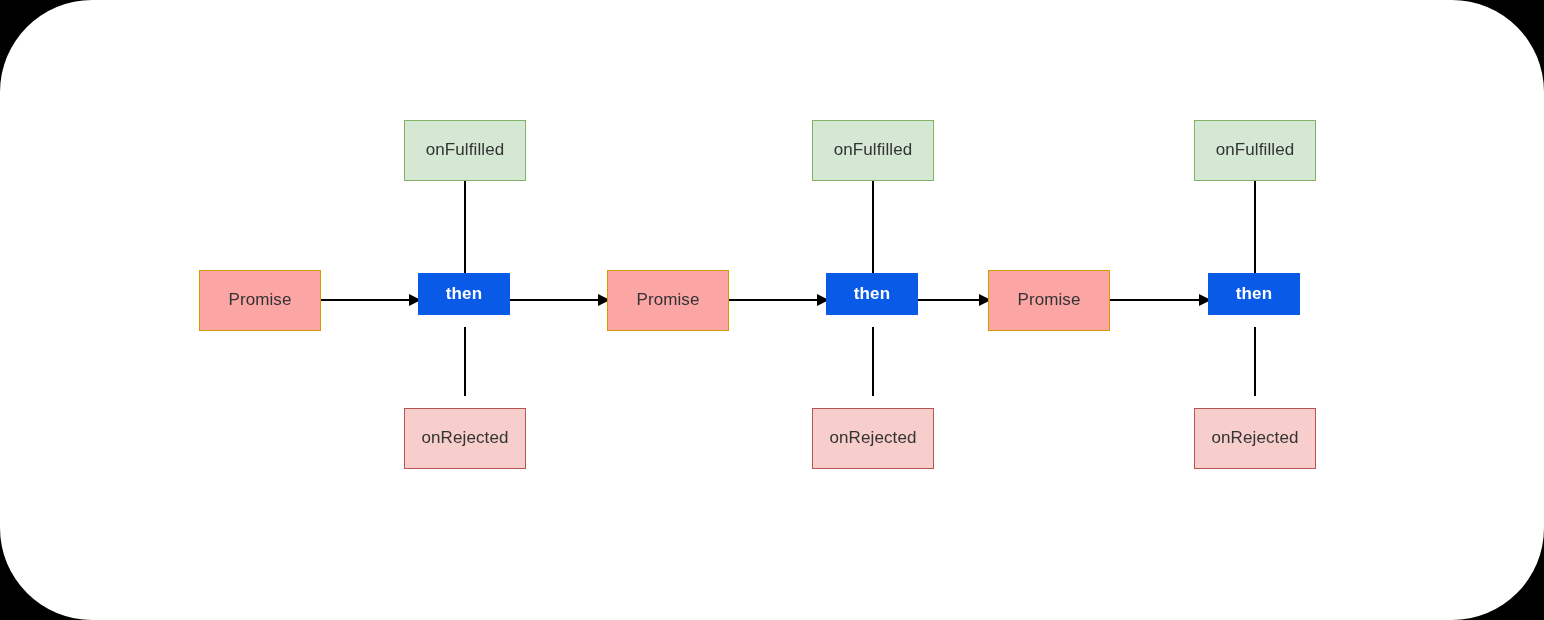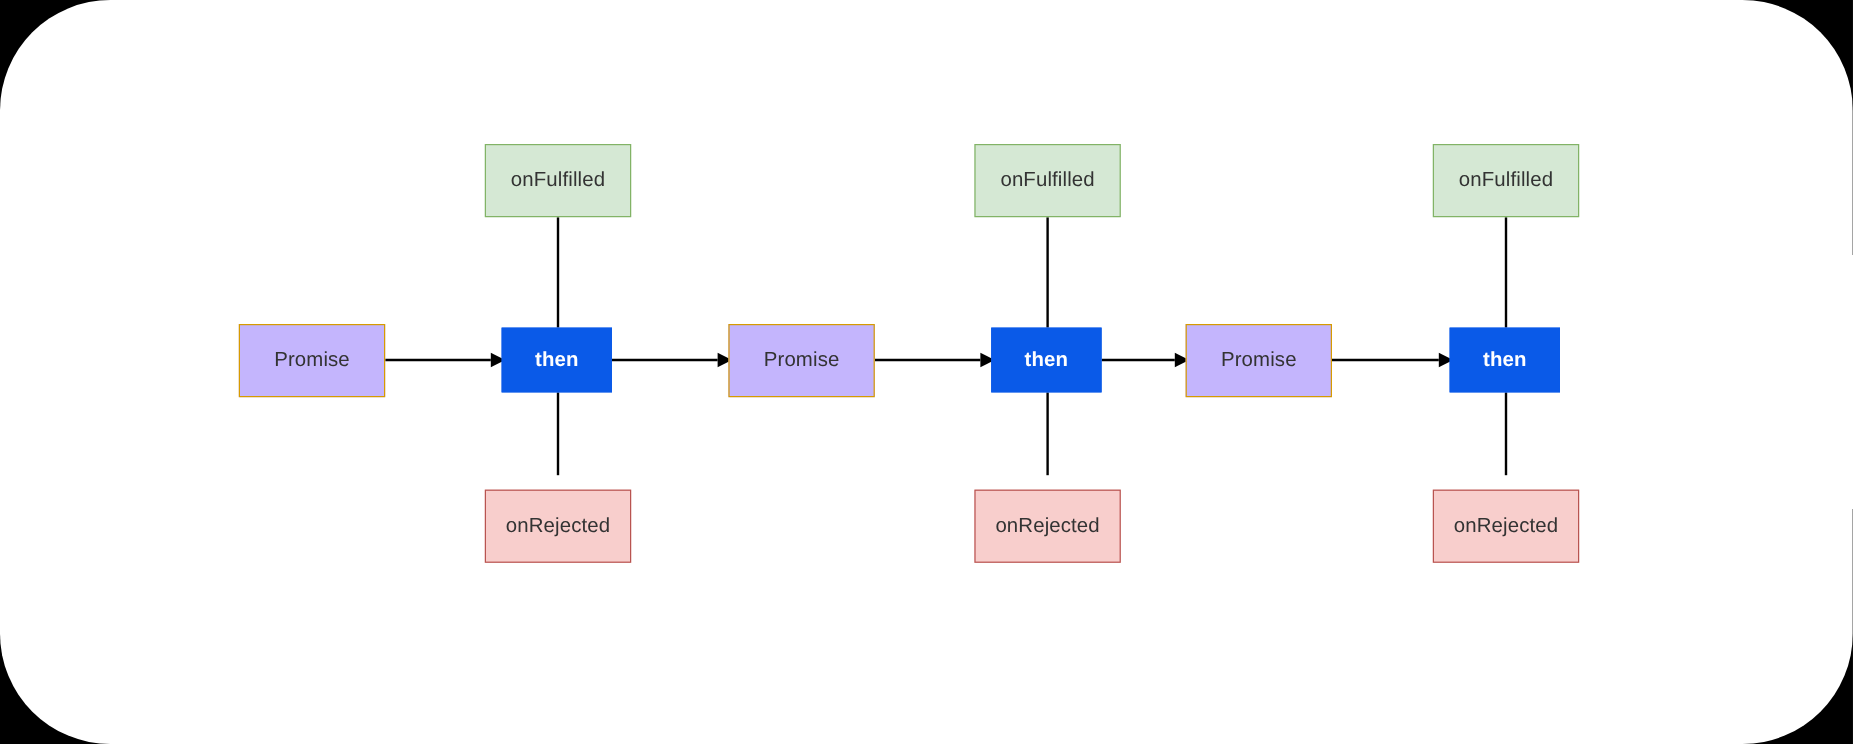--- a/index.html
+++ b/index.html
@@ -30,26 +30,26 @@
     font-size: 17px;
     line-height: 1.1;
     color: #333333;
     text-align: center;
     letter-spacing: 0.1px;
     z-index: 3;
   }
   .node-promise {
     width: 122px;
     height: 61px;
-    background: #c4b5fd;
+    background: #fca5a5;
     border: 1.5px solid #d79b00;
   }
   .node-then {
     width: 92px;
-    height: 54px;
+    height: 42px;
     background: #0a5ae8;
     border: 1px solid #0a5ae8;
     color: #ffffff;
     font-weight: bold;
   }
   .node-fulfilled {
     width: 122px;
     height: 61px;
     background: #d5e8d4;
     border: 1.5px solid #82b366;

